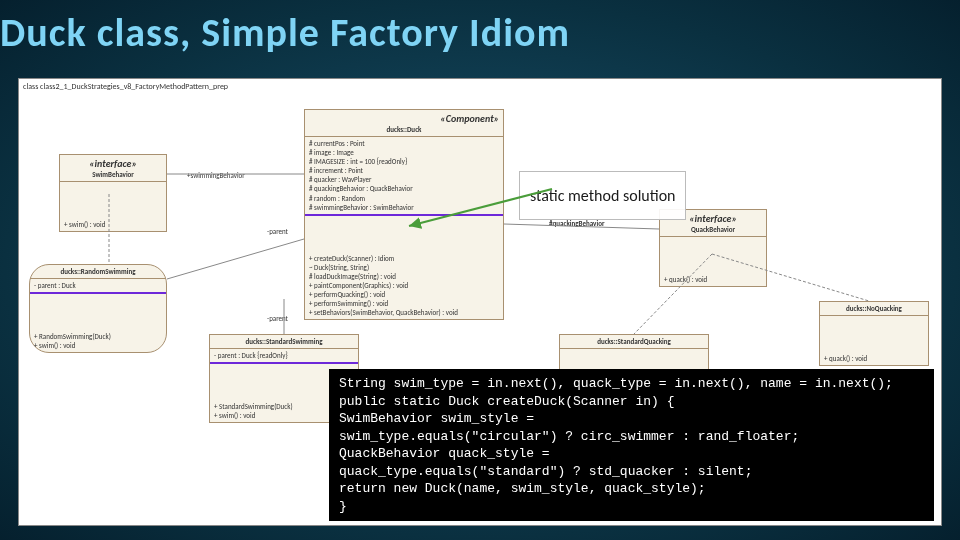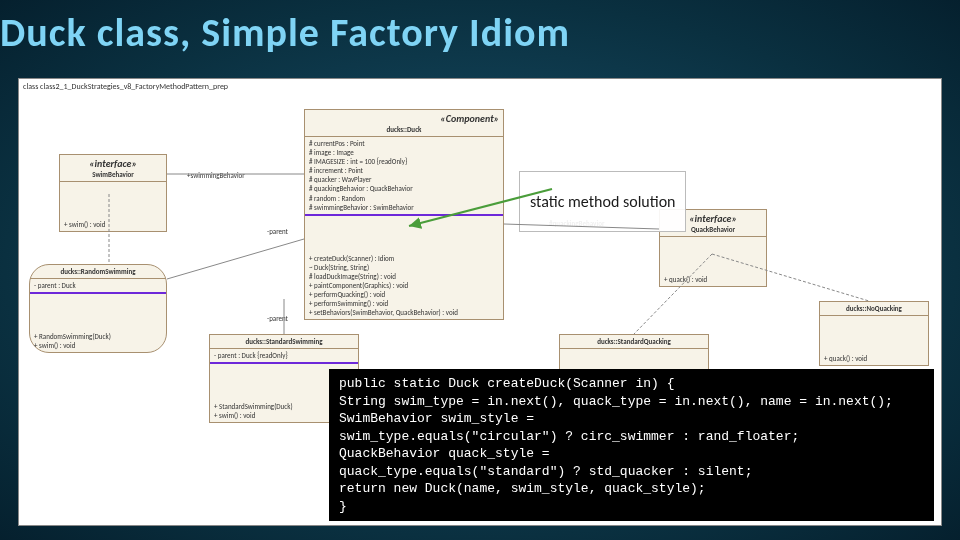--- a/index.html
+++ b/index.html
@@ -5,21 +5,21 @@
   * { box-sizing: border-box; margin: 0; padding: 0; }
   body { width: 960px; height: 540px; font-family: Calibri, Arial, sans-serif; background: radial-gradient(ellipse at center, #1a5570 0%, #0a3040 70%, #05202e 100%); position: relative; overflow: hidden; }
   .title { color: #7fd4f5; font-size: 40px; font-weight: 700; text-align: left; padding-top: 8px; letter-spacing: 1px; }
   .diagram-area { position: absolute; top: 78px; left: 18px; width: 924px; height: 448px; background: #fff; border: 1px solid #888; }
   .pkg-label { position: absolute; top: 2px; left: 4px; font-size: 8px; color: #333; }
   .uml-box { position: absolute; background: #f7f3e8; border: 1px solid #a89070; font-size: 7px; color: #333; }
   .uml-box .head { border-bottom: 1px solid #a89070; text-align: center; padding: 2px 4px; font-weight: bold; }
   .uml-box .section { border-bottom: 2px solid #6d28d9; padding: 2px 4px; line-height: 1.3; }
   .uml-box .section:last-child { border-bottom: none; margin-top: 36px; }
   .stereo { font-style: italic; font-size: 10px; }
-  .annotation { position: absolute; background: rgba(255,255,255,0.92); color: #1a1a1a; border: 1px solid #bbb; font-size: 16px; padding: 20px 10px; }
+  .annotation { position: absolute; background: rgba(255,255,255,0.92); color: #1a1a1a; border: 1px solid #bbb; font-size: 16px; padding: 14px 10px; }
   .arrow-green { position: absolute; }
   .code-block { position: absolute; background: #000; color: #fff; font-family: "Courier New", monospace; font-size: 13px; line-height: 1.35; padding: 6px 10px; }
   .rel-label { position: absolute; font-size: 7px; color: #333; }
 </style>
 </head>
 <body>
 
 <div class="title">Duck class, Simple Factory Idiom</div>
 
 <div class="diagram-area">
@@ -115,22 +115,22 @@
     <line x1="148" y1="95" x2="285" y2="95" stroke="#888" stroke-width="1"></line>
     <line x1="485" y1="145" x2="640" y2="150" stroke="#888" stroke-width="1"></line>
     <line x1="90" y1="115" x2="90" y2="185" stroke="#888" stroke-width="1" stroke-dasharray="3,2"></line>
     <line x1="265" y1="220" x2="265" y2="255" stroke="#888" stroke-width="1"></line>
     <line x1="693" y1="175" x2="615" y2="255" stroke="#888" stroke-width="1" stroke-dasharray="3,2"></line>
     <line x1="693" y1="175" x2="850" y2="222" stroke="#888" stroke-width="1" stroke-dasharray="3,2"></line>
     <line x1="148" y1="200" x2="285" y2="160" stroke="#888" stroke-width="1"></line>
   </svg>
 
   <div class="code-block" style="top:290px; left:310px; width:605px;">
+    <div>    String swim_type = in.next(), quack_type = in.next(), name = in.next();</div>
     <div>public static Duck createDuck(Scanner in) {</div>
-    <div>    String swim_type = in.next(), quack_type = in.next(), name = in.next();</div>
     <div>    SwimBehavior swim_style =</div>
     <div>        swim_type.equals("circular") ? circ_swimmer : rand_floater;</div>
     <div>    QuackBehavior quack_style =</div>
     <div>        quack_type.equals("standard") ? std_quacker : silent;</div>
     <div>    return new Duck(name, swim_style, quack_style);</div>
     <div>}</div>
   </div>
 </div>
 
 </body></html>

